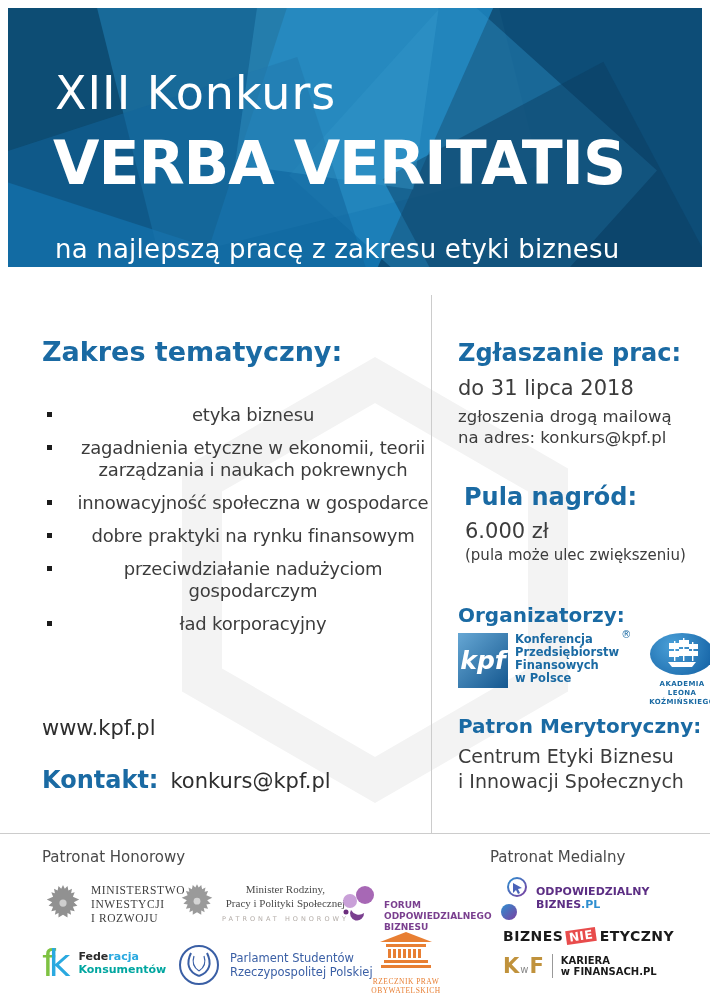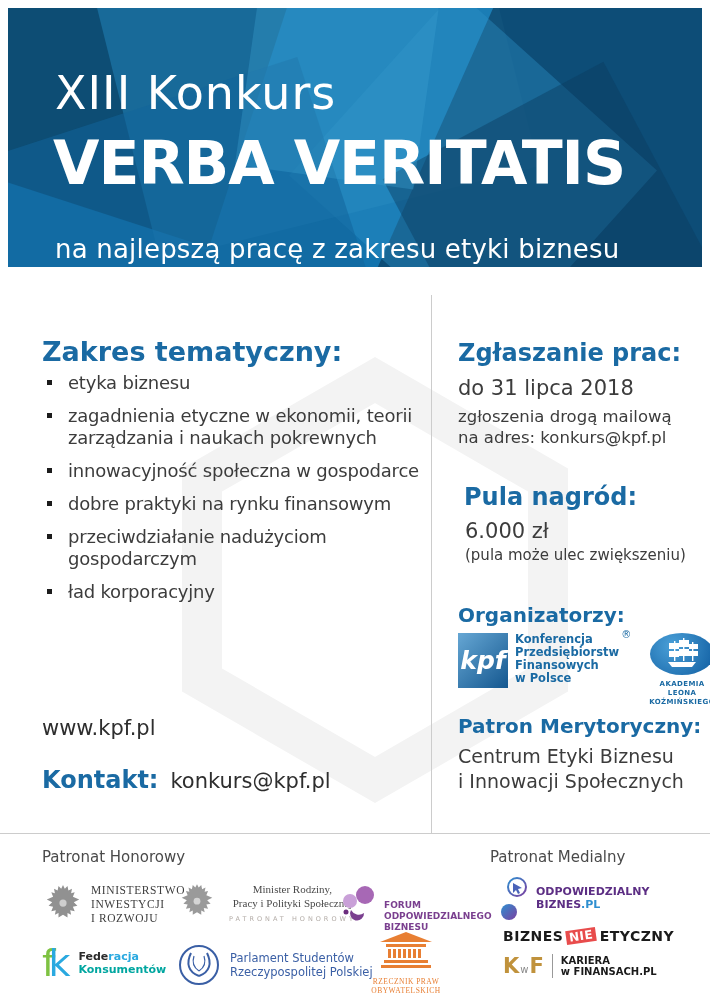--- a/index.html
+++ b/index.html
@@ -19,21 +19,21 @@
   .h-line1 { position:absolute; left:47px; top:58px; color:#fff; font-size:46px; font-weight:400; letter-spacing:1px; }
   .h-line2 { position:absolute; left:45px; top:120px; color:#fff; font-size:60px; font-weight:700; letter-spacing:-1px; }
   .h-line3 { position:absolute; left:47px; top:226px; color:#fff; font-size:26px; font-weight:400; letter-spacing:.2px; }
 
   
   .watermark { position:absolute; left:125px; top:330px; width:500px; height:500px; }
 
   
   .vdivider { position:absolute; left:431px; top:295px; width:1px; height:538px; background:#cccccc; }
   .topics-heading { position:absolute; left:42px; top:336px; font-size:27px; font-weight:700; color:#1a6aa3; }
-  .topics { position:absolute; left:42px; top:372px; width:396px; list-style:none; }
+  .topics { position:absolute; left:42px; top:404px; width:396px; list-style:none;text-align:center; }
   .topics li { position:relative; padding-left:26px; font-size:18px; letter-spacing:-0.2px; line-height:22px; margin-bottom:11px; color:#3c3c3c; }
   .topics li::before { content:""; position:absolute; left:5px; top:8px; width:5px; height:5px; background:#1c1c1c; }
 
   .sub-heading { position:absolute; font-size:24px; font-weight:700; color:#1a6aa3; }
   .submission-heading { left:458px; top:339px; }
   .deadline { position:absolute; left:458px; top:376px; font-size:21px; color:#3c3c3c; }
   .subnote { position:absolute; left:458px; top:406px; font-size:16.5px; line-height:21px; color:#3c3c3c; }
   .prize-heading { left:464px; top:483px; }
   .prize-amount { position:absolute; left:465px; top:519px; font-size:21px; color:#3c3c3c; }
   .prize-note { position:absolute; left:465px; top:546px; font-size:15px; color:#3c3c3c; }
@@ -63,21 +63,21 @@
   .hline { position:absolute; left:0; top:833px; width:710px; height:1px; background:#cccccc; }
   .patronat-label { position:absolute; top:848px; font-size:15px; color:#4a4a4a; }
   .honorary-label { left:42px; }
   .media-label { left:490px; }
 
   .logo { position:absolute; display:flex; align-items:center; }
   .serif { font-family:"Liberation Serif", serif; }
 
   .ministry-investment { left:45px; top:882px; gap:10px; }
   .ministry-text { font-size:11.5px; line-height:14px; letter-spacing:.6px; color:#3d3d3d; }
-  .ministry-family { left:180px; top:880px; gap:15px; }
+  .ministry-family { left:180px; top:880px; gap:8px; }
   .mf-block { text-align:center; }
   .mf-text { font-size:11px; line-height:14px; color:#4a4a4a; }
   .mf-sub { margin-top:5px; font-size:6.5px; letter-spacing:3px; color:#b3aca7; }
 
   .fob { left:342px; top:884px; gap:6px; align-items:flex-start; }
   .fob-text { font-size:9px; line-height:11px; font-weight:700; color:#7a3f8f; margin-top:16px; }
 
   .odp-biznes { left:500px; top:876px; gap:6px; align-items:center; }
   .odp-text { font-size:11px; line-height:13px; font-weight:700; margin-bottom:2px; }
   .odp-l1 { color:#5c2e84; }

